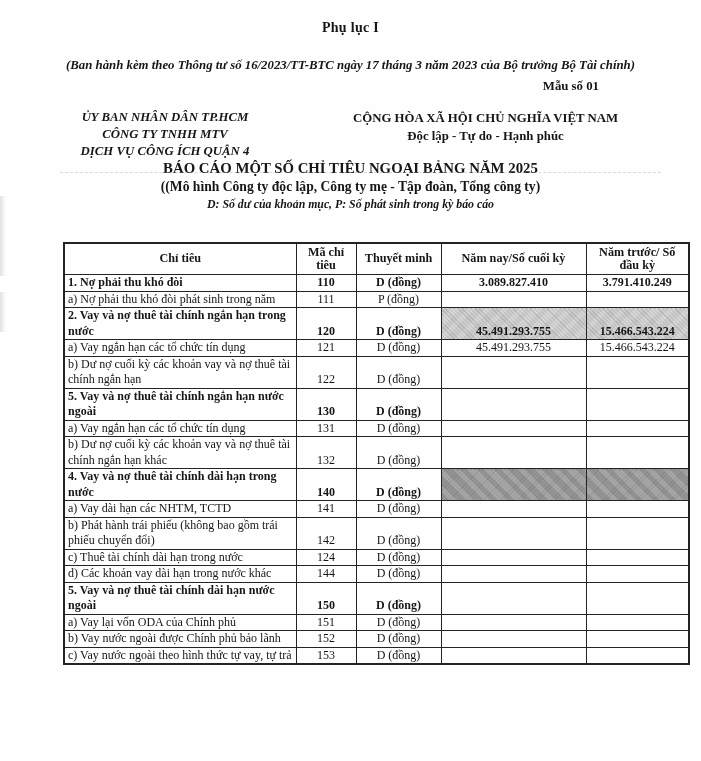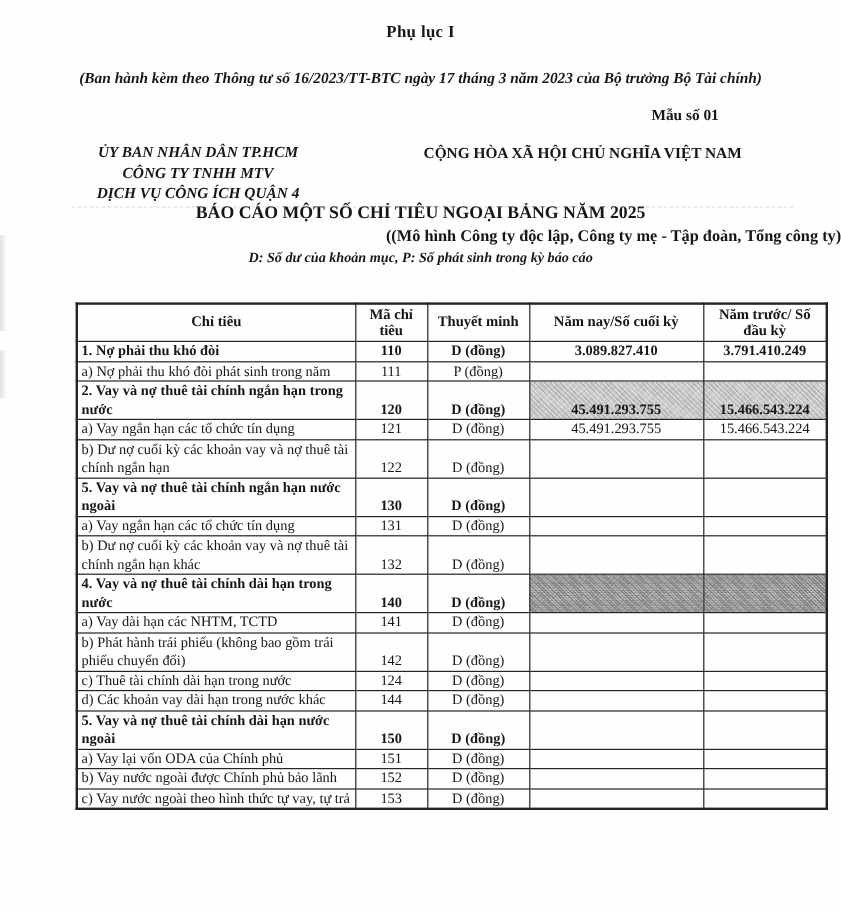--- a/index.html
+++ b/index.html
@@ -21,37 +21,37 @@
   .scan-dashline{position:absolute;left:60px;right:40px;top:172px;border-top:1px dashed rgba(150,150,150,.35);pointer-events:none;}
 
   .appendix{
     text-align:center;font-weight:bold;font-size:14px;letter-spacing:.3px;
   }
   .issuance{
     margin-top:22px;text-align:center;
     font-style:italic;font-weight:bold;font-size:12.8px;
   }
   .form-no{
-    margin-top:16px;text-align:right;padding-right:102px;
+    margin-top:6px;text-align:right;padding-right:102px;
     font-weight:bold;font-size:12.8px;
   }
   .org-row{
     margin-top:15px;display:flex;width:100%;
   }
   .org-left{
     width:330px;text-align:center;font-weight:bold;font-size:12.8px;line-height:17px;font-style:italic;
   }
   .org-right{
     width:371px;margin-left:-30px;text-align:center;font-weight:bold;font-size:12.8px;line-height:18px;
   }
   .report-title{
     text-align:center;font-weight:bold;font-size:14.8px;
   }
   .report-subtitle{
-    text-align:right;font-weight:bold;font-size:13.6px;margin-top:2px;
+    text-align:center;font-weight:bold;font-size:13.6px;margin-top:2px;
   }
   .report-legend{
     text-align:center;font-weight:bold;font-style:italic;font-size:11.8px;margin-top:2px;
   }
 
   table.report{
     border-collapse:collapse;table-layout:fixed;
     margin:30px 0 0 63px;width:625px;
     font-size:12px;
   }
@@ -96,20 +96,21 @@
   <div class="form-no">Mẫu số 01</div>
 
   <div class="org-row">
     <div class="org-left">
       <div>ỦY BAN NHÂN DÂN TP.HCM</div>
       <div>CÔNG TY TNHH MTV</div>
       <div>DỊCH VỤ CÔNG ÍCH QUẬN 4</div>
     </div>
     <div class="org-right">
       <div>CỘNG HÒA XÃ HỘI CHỦ NGHĨA VIỆT NAM</div>
+      <div>Độc lập - Tự do - Hạnh phúc</div>
     </div>
   </div>
 
   <div class="report-title">BÁO CÁO MỘT SỐ CHỈ TIÊU NGOẠI BẢNG NĂM 2025</div>
   <div class="report-subtitle">((Mô hình Công ty độc lập, Công ty mẹ - Tập đoàn, Tổng công ty)</div>
   <div class="report-legend">D: Số dư của khoản mục, P: Số phát sinh trong kỳ báo cáo</div>
 
   <table class="report">
     <colgroup>
       <col style="width:232px">

